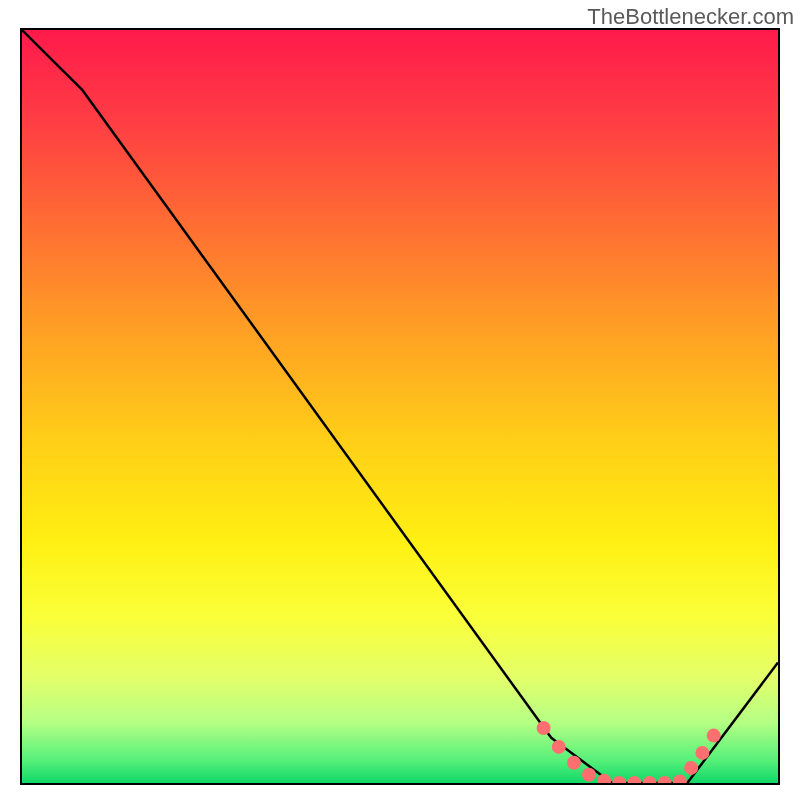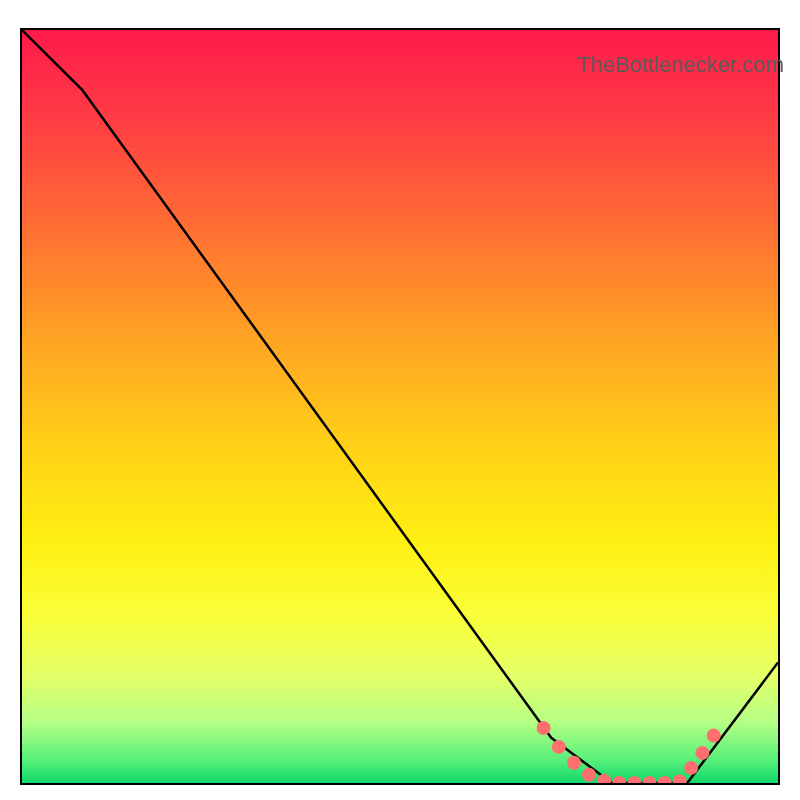--- a/index.html
+++ b/index.html
@@ -13,25 +13,24 @@
   }
   .frame {
     position: relative;
     width: 800px;
     height: 800px;
     box-sizing: border-box;
   }
   .attribution {
     position: absolute;
     top: 4px;
-    right: 16px;
+    right: 6px;
     font-size: 22px;
     color: #5a5a5a;
     z-index: 10;
-    margin-top: 48px;
   }
   .plot-area {
     position: absolute;
     left: 20px;
     top: 28px;
     width: 760px;
     height: 757px;
     border: 2px solid #000;
     box-sizing: border-box;
     overflow: hidden;

